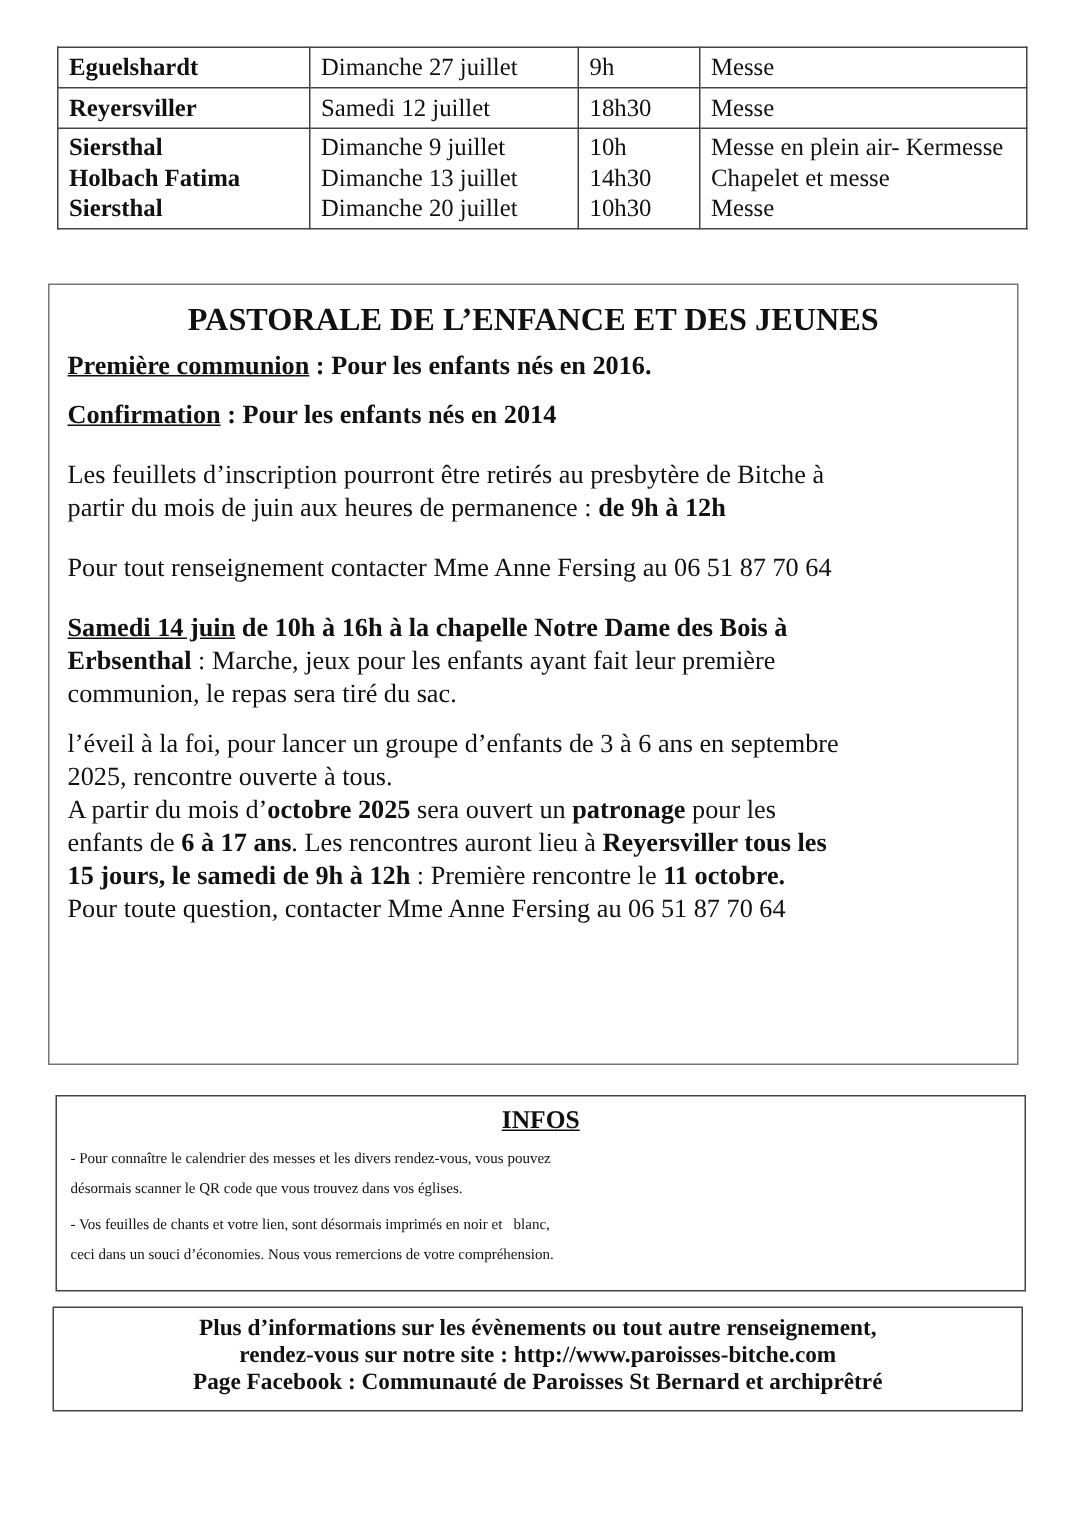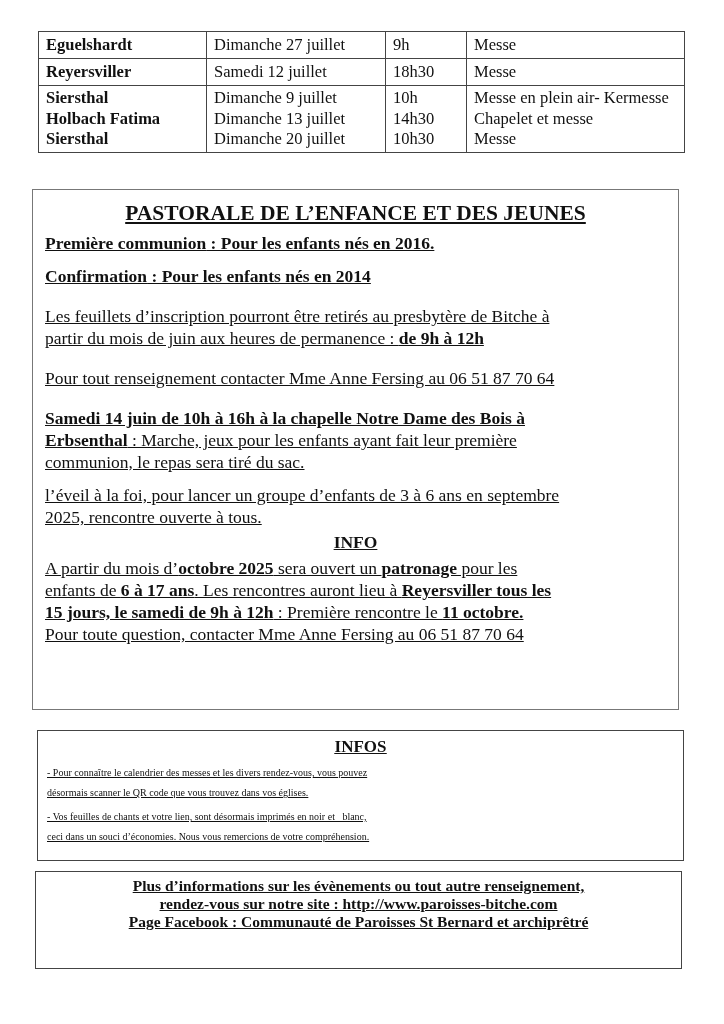--- a/index.html
+++ b/index.html
@@ -1,18 +1,18 @@
 <!DOCTYPE html>
 <html><head>
 <meta charset="utf-8">
 <style>
   html, body { margin: 0; padding: 0; background: #ffffff; }
   body { width: 724px; height: 1024px; position: relative; overflow: hidden;
          font-family: "Liberation Serif", serif; color: #111; }
-  .abs { position: absolute; box-sizing: border-box; text-decoration: underline; }
+  .abs { position: absolute; box-sizing: border-box; }
 
   
   #sched { left: 38px; top: 31px; width: 647px; border-collapse: collapse; position: absolute; }
   #sched td { border: 1px solid #444; padding: 0 0 0 7px; font-size: 16.5px; line-height: 20.5px; vertical-align: top; }
   #sched td.place { font-weight: bold; width: 160px; }
   #sched td.date { width: 171px; }
   #sched td.time { width: 73px; }
   #sched tr.single td { height: 26px; line-height: 25px; }
   #sched tr.multi td { padding-top: 2px; padding-bottom: 2px; }
   #sched tr.last td { height: 22px; line-height: 21px; }
@@ -28,21 +28,21 @@
   .gap-m { height: 18px; }
   .center { text-align: center; }
 
   
   #infos { left: 37px; top: 730px; width: 647px; height: 131px; border: 1.5px solid #444; padding: 6px 9px 0 9px; }
   .i-title { text-align: center; font-weight: bold; font-size: 17px; text-decoration: underline; line-height: 20px; margin-bottom: 6px; }
   .i-line { font-size: 10px; line-height: 20px; margin: 0; }
   .i-gap { height: 4px; }
 
   
-  #footer { left: 35px; top: 871px; width: 647px; height: 98px; border: 1.5px solid #444; padding: 5px 6px 0 6px; text-align: center; }
+  #footer { left: 35px; top: 871px; width: 647px; height: 70px; border: 1.5px solid #444; padding: 5px 6px 0 6px; text-align: center; }
   .f-line { font-weight: bold; font-size: 15.5px; line-height: 18px; margin: 0; }
 </style>
 </head>
 <body>
 
 <table id="sched">
   <tbody id="sched-body">
       <tr class="single">
         <td class="place">
           <span class="cell-line">Eguelshardt</span>
@@ -106,21 +106,20 @@
   <p class="p-line"><span>partir du mois de juin aux heures de permanence : </span><span class="bold">de 9h à 12h</span></p>
   <div class="gap-m"></div>
   <p class="p-line">Pour tout renseignement contacter Mme Anne Fersing au 06 51 87 70 64</p>
   <div class="gap-m"></div>
   <p class="p-line"><span class="bold u">Samedi 14 juin</span><span class="bold"> de 10h à 16h à la chapelle Notre Dame des Bois à</span></p>
   <p class="p-line"><span class="bold">Erbsenthal</span><span> : Marche, jeux pour les enfants ayant fait leur première</span></p>
   <p class="p-line">communion, le repas sera tiré du sac.</p>
   <div class="gap-s"></div>
   <p class="p-line">l’éveil à la foi, pour lancer un groupe d’enfants de 3 à 6 ans en septembre</p>
   <p class="p-line">2025, rencontre ouverte à tous.</p>
-  <p class="p-line bold center" style="margin:3px 0 4px 0;">INFO</p>
   <p class="p-line"><span>A partir du mois d’</span><span class="bold">octobre 2025</span><span> sera ouvert un </span><span class="bold">patronage</span><span> pour les</span></p>
   <p class="p-line"><span>enfants de </span><span class="bold">6 à 17 ans</span><span>. Les rencontres auront lieu à </span><span class="bold">Reyersviller tous les</span></p>
   <p class="p-line"><span class="bold">15 jours, le samedi de 9h à 12h</span><span> : Première rencontre le </span><span class="bold">11 octobre.</span></p>
   <p class="p-line">Pour toute question, contacter Mme Anne Fersing au 06 51 87 70 64</p>
 </div>
 
 <div id="infos" class="abs">
   <div class="i-title">INFOS</div>
   <p class="i-line">- Pour connaître le calendrier des messes et les divers rendez-vous, vous pouvez</p>
   <p class="i-line">désormais scanner le QR code que vous trouvez dans vos églises.</p>

